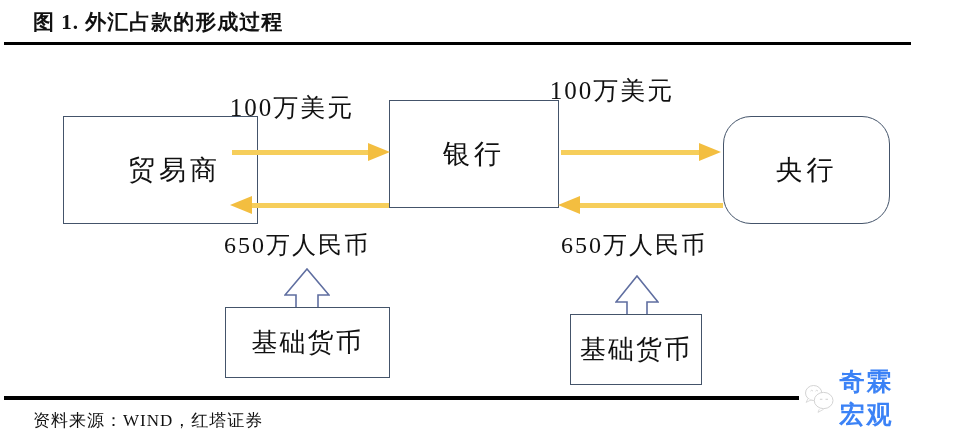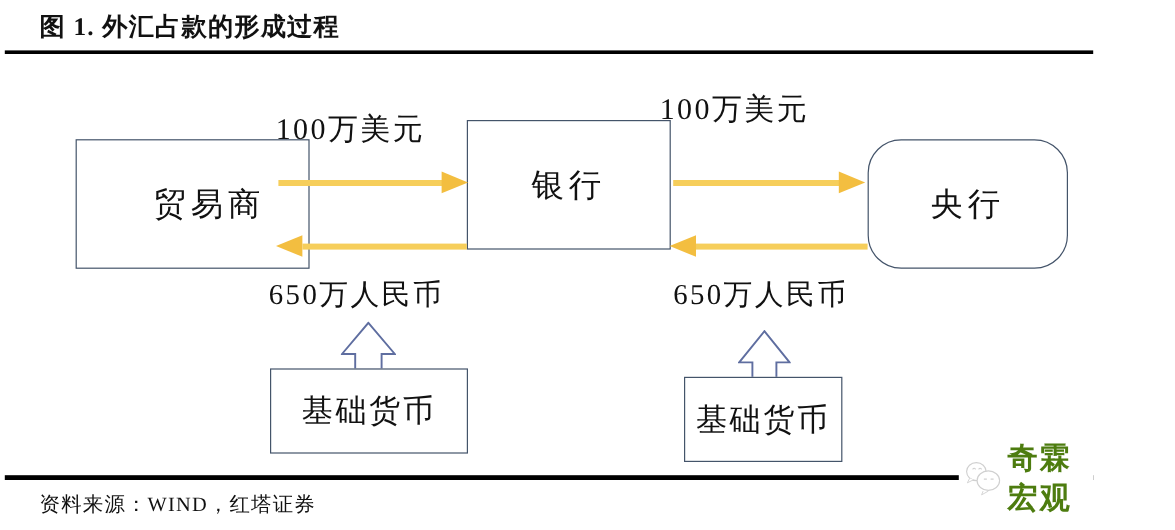--- a/index.html
+++ b/index.html
@@ -74,21 +74,21 @@
   .source-line{
     position:absolute;left:33px;top:409px;
     font-size:17px;font-weight:400;letter-spacing:1px;
   }
   .watermark{
     position:absolute;left:799px;top:373px;height:50px;
     display:flex;align-items:center;gap:4px;
     background:#fff;padding:0 4px;
   }
   .watermark-text{
-    font-size:25px;font-weight:bold;color:#4d7c0f;letter-spacing:2px;
+    font-size:25px;font-weight:bold;color:#3b82f6;letter-spacing:2px;
     font-family:"Liberation Sans","DejaVu Sans",sans-serif;
   }
 </style>
 </head>
 <body>
 
 <div class="page">
 
   <div class="fig-title">图 1. 外汇占款的形成过程</div>
   <div class="rule-top"></div>

